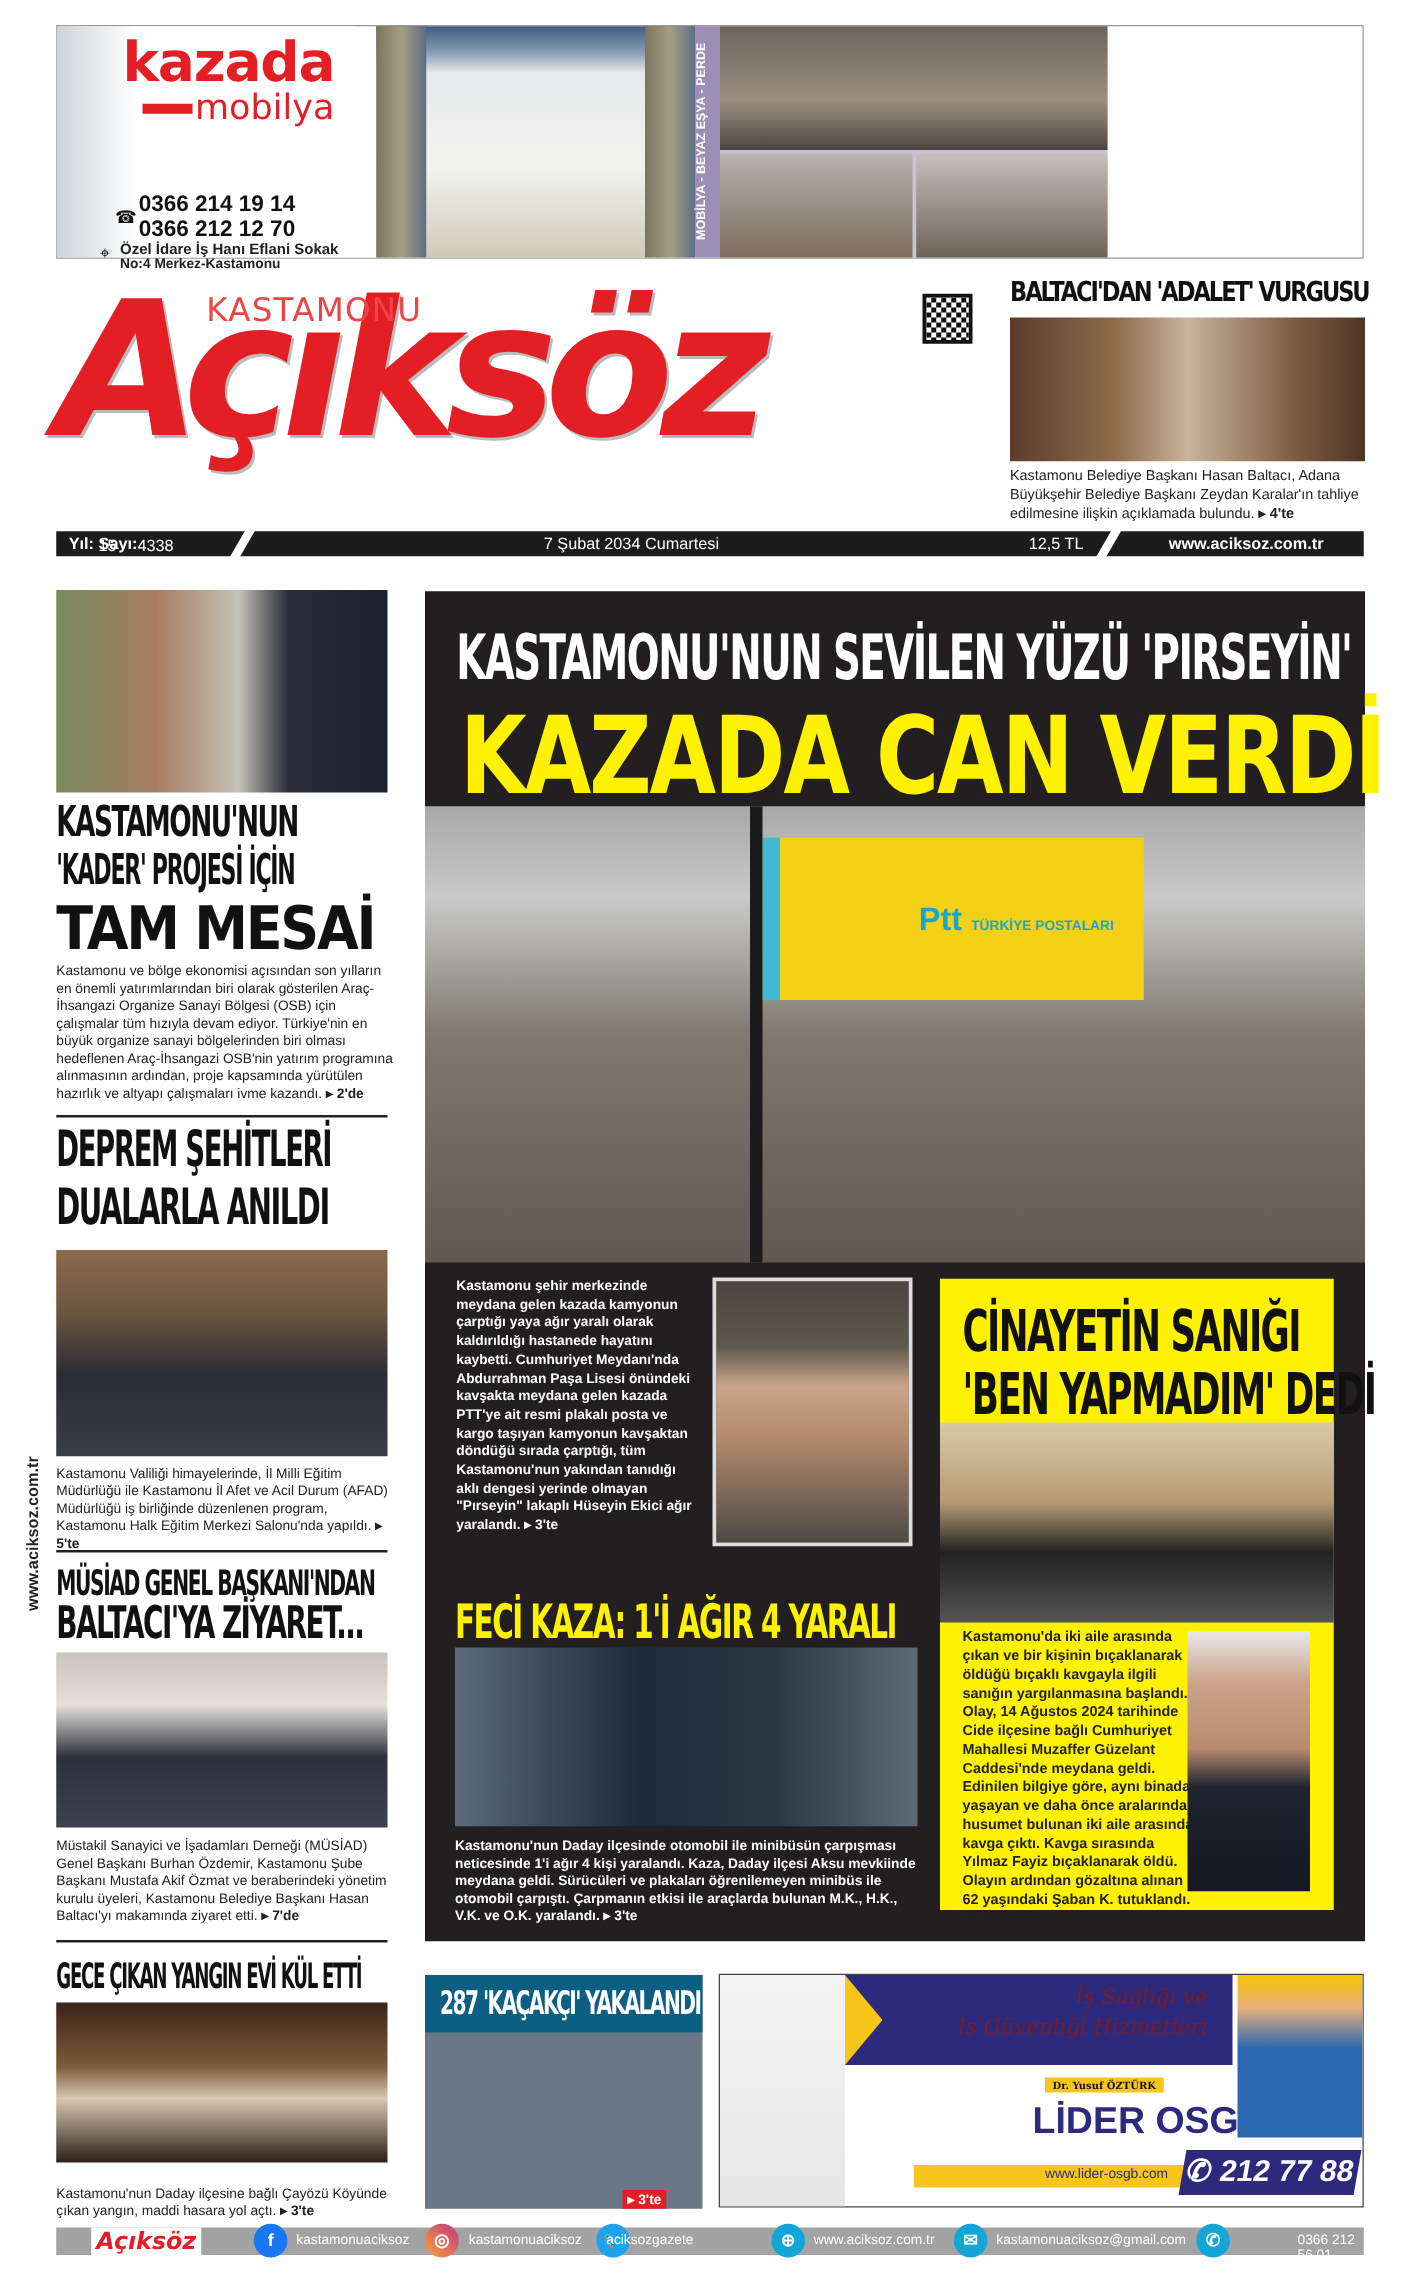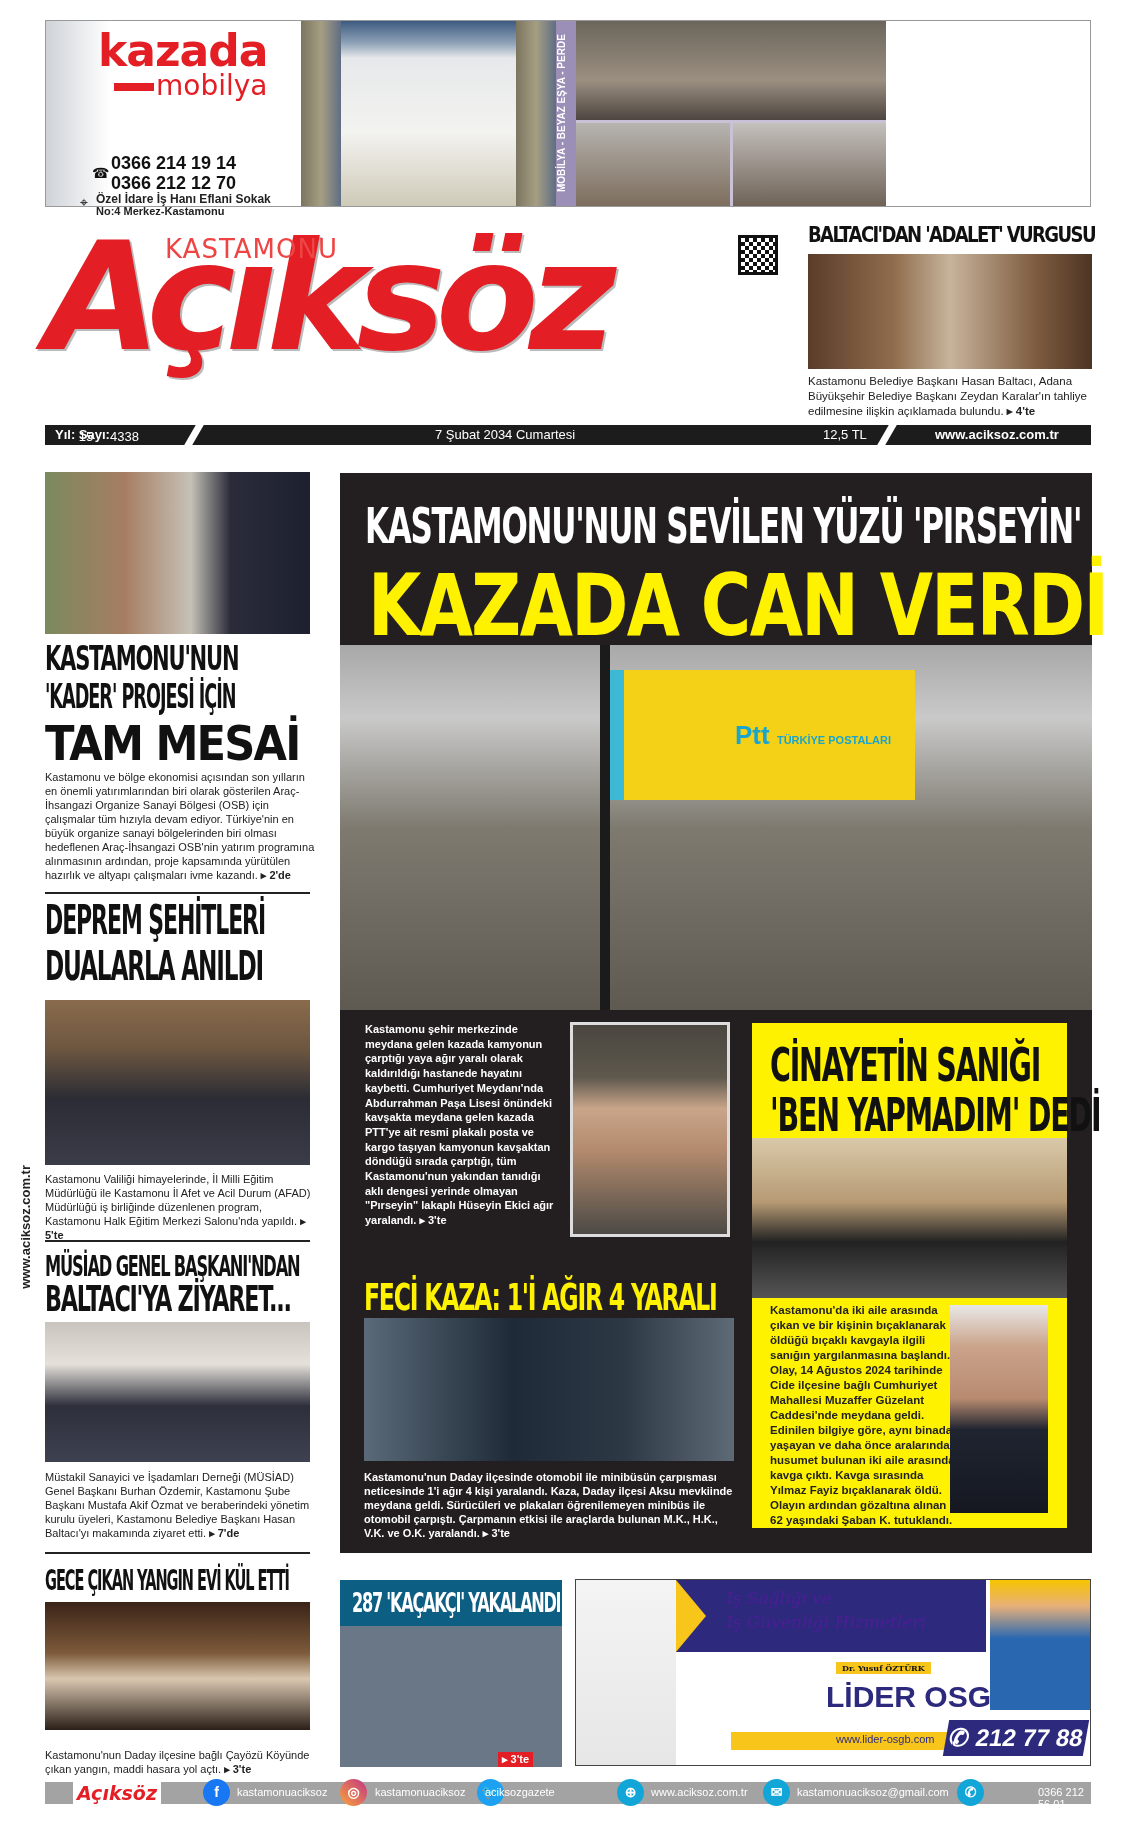--- a/index.html
+++ b/index.html
@@ -64,21 +64,21 @@
 #feci-photo{left:364px;top:1318px;width:370px;height:143px;background:linear-gradient(90deg,#5a6a78,#1e2a38 40%,#2d3845 70%,#5e6a75)}
 #feci-text{left:364px;top:1470px;width:370px;color:#fff;font-weight:bold;font-size:11px;line-height:14px}
 
 #kacak-box{left:340px;top:1580px;width:222px;height:187px;background:#6a7786}
 #kacak-head{left:340px;top:1580px;width:222px;height:46px;background:#0d5e83}
 #kacak-title{left:352px;top:1588px;color:#fff;font-size:26px;transform:scaleX(0.62)}
 #kacak-more{left:498px;top:1752px;background:#e31e24;color:#fff;font-size:11px;padding:1px 4px;font-weight:bold}
 #osgb{left:575px;top:1579px;width:516px;height:187px;border:1px solid #444;background:#fff;overflow:hidden}
 #osgb .band{position:absolute;left:100px;top:0;width:310px;height:72px;background:#2d2a7e}
 #osgb .gold{position:absolute;left:100px;top:0;width:30px;height:72px;background:#f8c51b;clip-path:polygon(0 0,100% 50%,0 100%)}
-#osgb .t1{position:absolute;left:150px;top:6px;color:#4c1d95;font-family:"DejaVu Serif",serif;font-style:italic;font-size:17px;line-height:24px;text-align:left;width:240px}
+#osgb .t1{position:absolute;left:150px;top:6px;color:#7f1d1d;font-family:"DejaVu Serif",serif;font-style:italic;font-size:17px;line-height:24px;text-align:right;width:240px}
 #osgb .logo{position:absolute;left:250px;top:100px;color:#2d2a7e;font-weight:bold;font-size:30px}
 #osgb .dr{position:absolute;left:260px;top:82px;background:#f8c51b;font-family:"DejaVu Serif",serif;font-size:8px;padding:1px 6px;font-weight:bold}
 #osgb .yband{position:absolute;left:155px;top:152px;width:250px;height:18px;background:#f8c51b}
 #osgb .web{position:absolute;left:260px;top:153px;font-size:11px;color:#2d2a7e}
 #osgb .phone{position:absolute;left:370px;top:140px;width:140px;height:36px;background:#2d2a7e;color:#fff;font-weight:bold;font-size:24px;text-align:center;line-height:36px;transform:skewX(-10deg)}
 #osgb .doc{position:absolute;left:0;top:0;width:100px;height:187px;background:linear-gradient(180deg,#f4f4f4,#e6e6e6);}
 #osgb .worker{position:absolute;right:0;top:0;width:100px;height:130px;background:linear-gradient(180deg,#f6c400 0,#e8b07a 20%,#2968b1 45%,#2968b1 100%)}
 
 #footer{left:45px;top:1782px;width:1046px;height:22px;background:#a3a3a3;color:#fff;font-size:11px}
 #footer .logo{position:absolute;left:28px;top:0;color:#e31e24;font-weight:bold;font-style:italic;font-size:19px;line-height:22px;font-family:"DejaVu Sans",sans-serif;background:#fff;padding:0 4px}

